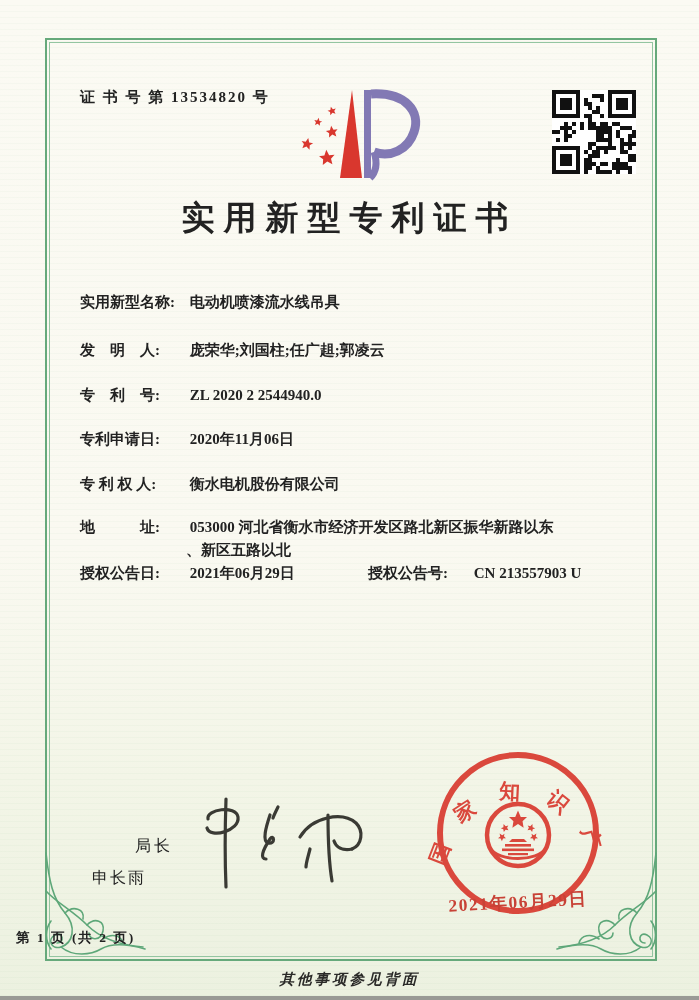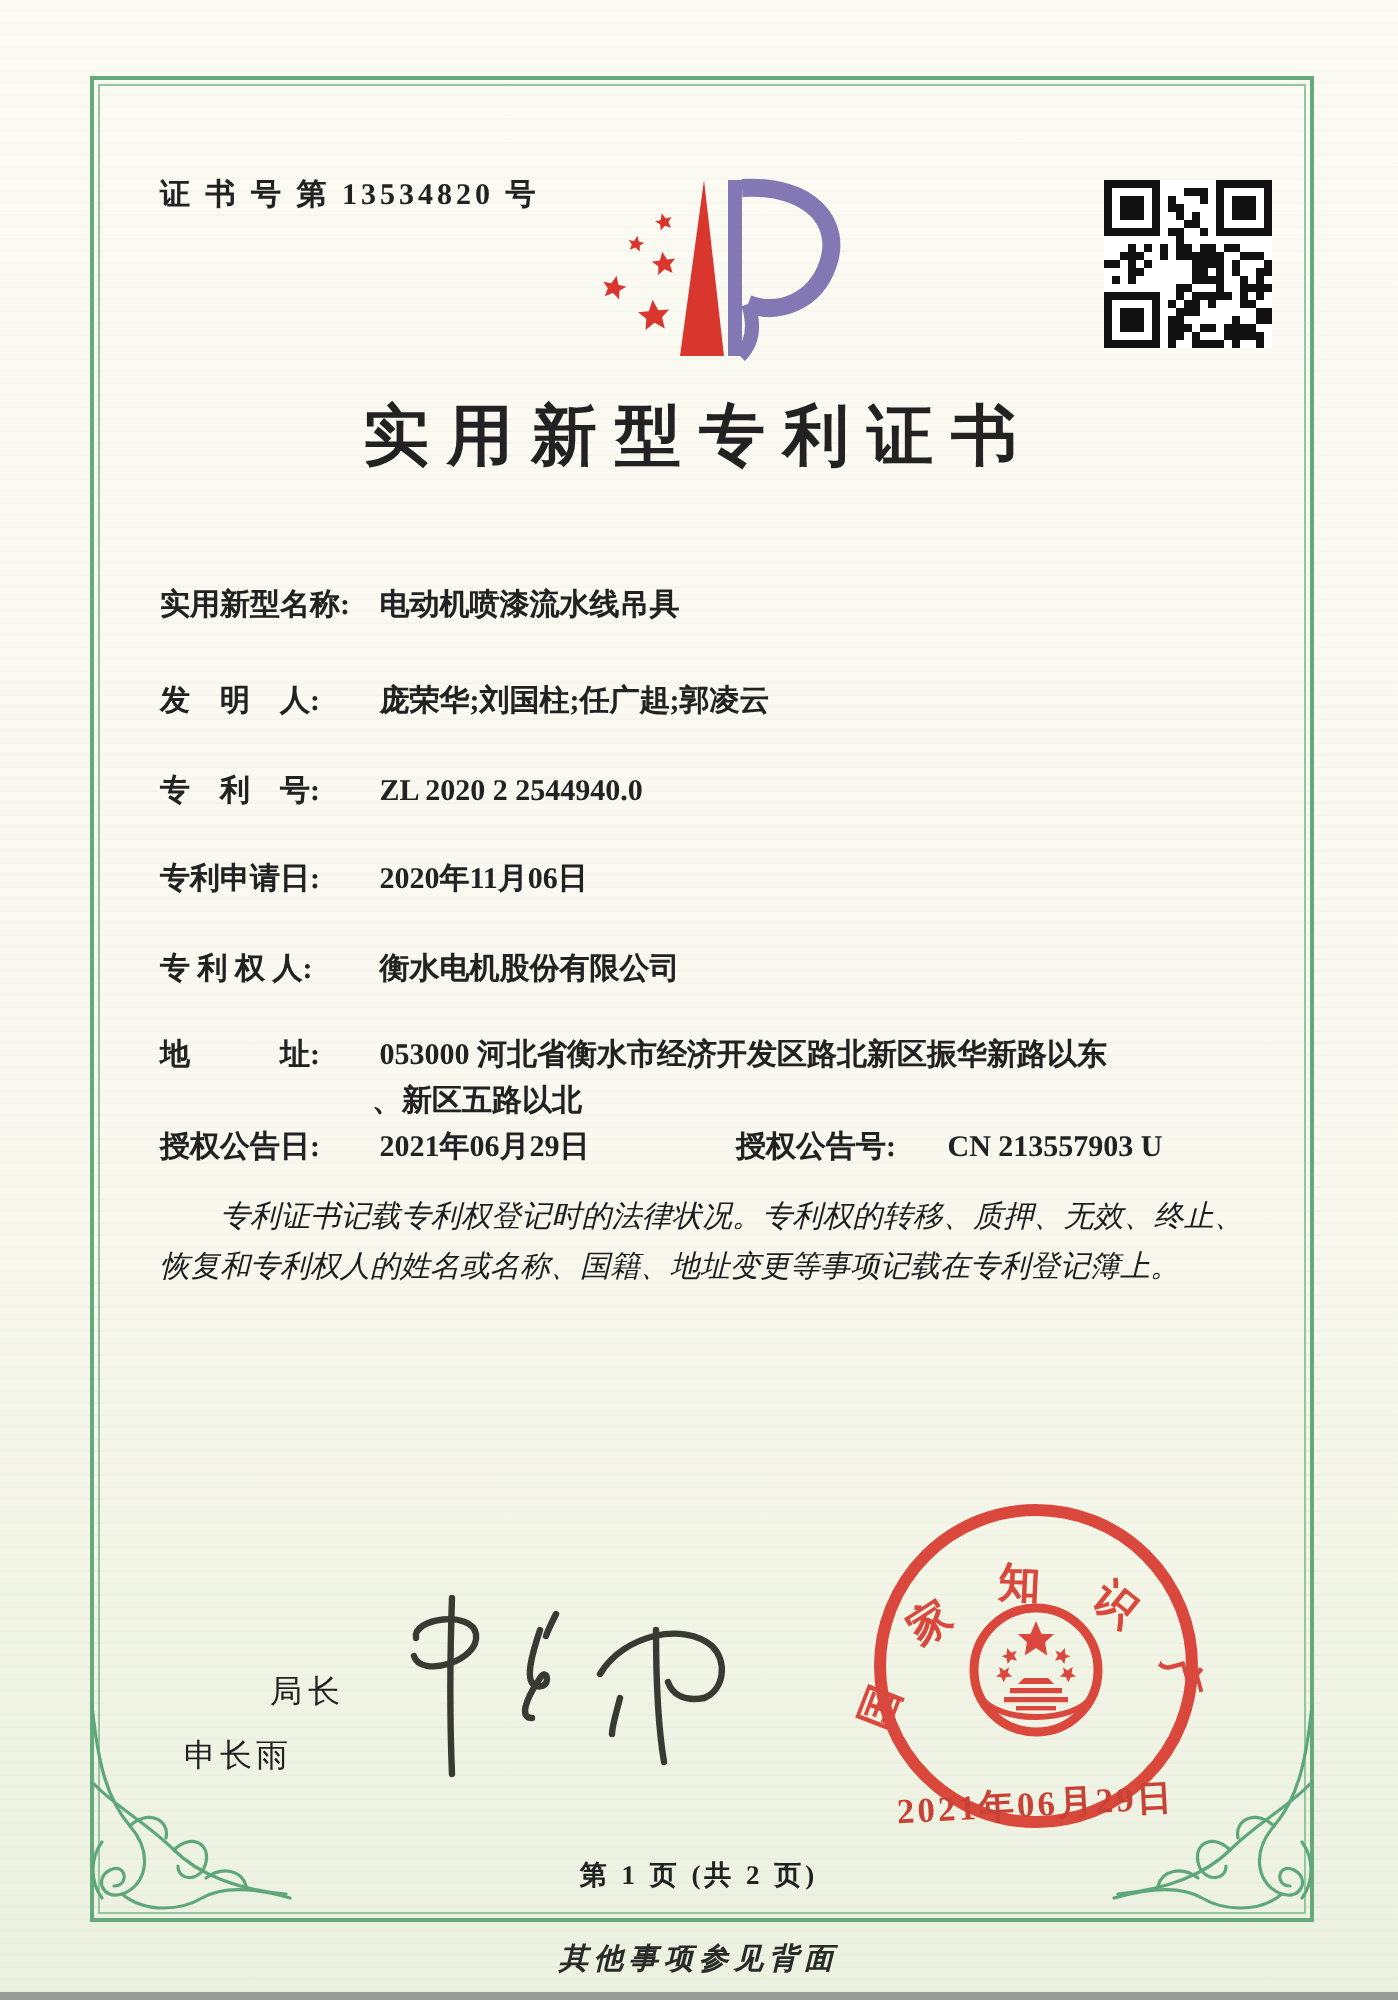--- a/index.html
+++ b/index.html
@@ -25,21 +25,21 @@
   .fvalue { margin-left:6px; }
   .addr2 { position:absolute; left:106px; }
   .grant2 { position:absolute; left:288px; top:0; }
   .paras { position:absolute; left:80px; top:597px; width:542px; font-size:15px;
            line-height:25px; font-style:italic; text-align:justify; color:#1d1d1d; }
   .paras p { margin:0; text-indent:2em; }
   .sign-title { position:absolute; left:95px; top:836px; font-size:16px; letter-spacing:3px;margin-left:40px; }
   .sign-name  { position:absolute; left:92px; top:868px; font-size:16px; letter-spacing:2px; }
   .signature { position:absolute; left:192px; top:793px; }
   .seal { position:absolute; left:418px; top:736px; }
-  .page-no { position:absolute; left:0; right:0; top:929px; text-align:center; font-size:13.5px; font-weight:600; letter-spacing:2px; }
+  .page-no { position:absolute; left:16px; right:0; top:929px; font-size:13.5px; font-weight:600; letter-spacing:2px; }
   .footer-note { position:absolute; left:0; right:0; top:970px; text-align:center;
                  font-size:14.5px; font-style:italic; font-weight:600; letter-spacing:3px; color:#2a2a28; }
   .corner { position:absolute; top:851px; }
   .corner.left { left:43px; }
   .corner.right { right:40px; transform:scaleX(-1); }
 </style>
 </head>
 <body>
 
 <div class="paper">
@@ -255,21 +255,20 @@
       <span class="flabel">授权公告日:</span>
       <span class="fvalue">2021年06月29日</span>
       <span class="grant2">
         <span class="flabel" style="min-width:96px">授权公告号:</span>
         <span class="fvalue">CN 213557903 U</span>
       </span>
     </div>
   </div>
 
   <div class="paras">
-    <p>专利证书记载专利权登记时的法律状况。专利权的转移、质押、无效、终止、恢复和专利权人的姓名或名称、国籍、地址变更等事项记载在专利登记簿上。</p>
   </div>
 
   <div class="sign-title">局长</div>
   <div class="sign-name">申长雨</div>
 
   <svg class="signature" width="185" height="98" viewBox="0 0 185 98">
     <g fill="none" stroke="#3a3a34" stroke-width="3.2" stroke-linecap="round">
       <path d="M34,6 C33,35 33,70 34,94"></path>
       <path d="M16,26 C14,16 44,12 46,24 C48,38 18,46 15,35"></path>
       <path d="M78,22 C74,34 70,48 76,50 C84,52 82,40 78,46 C70,58 68,66 74,66"></path>

